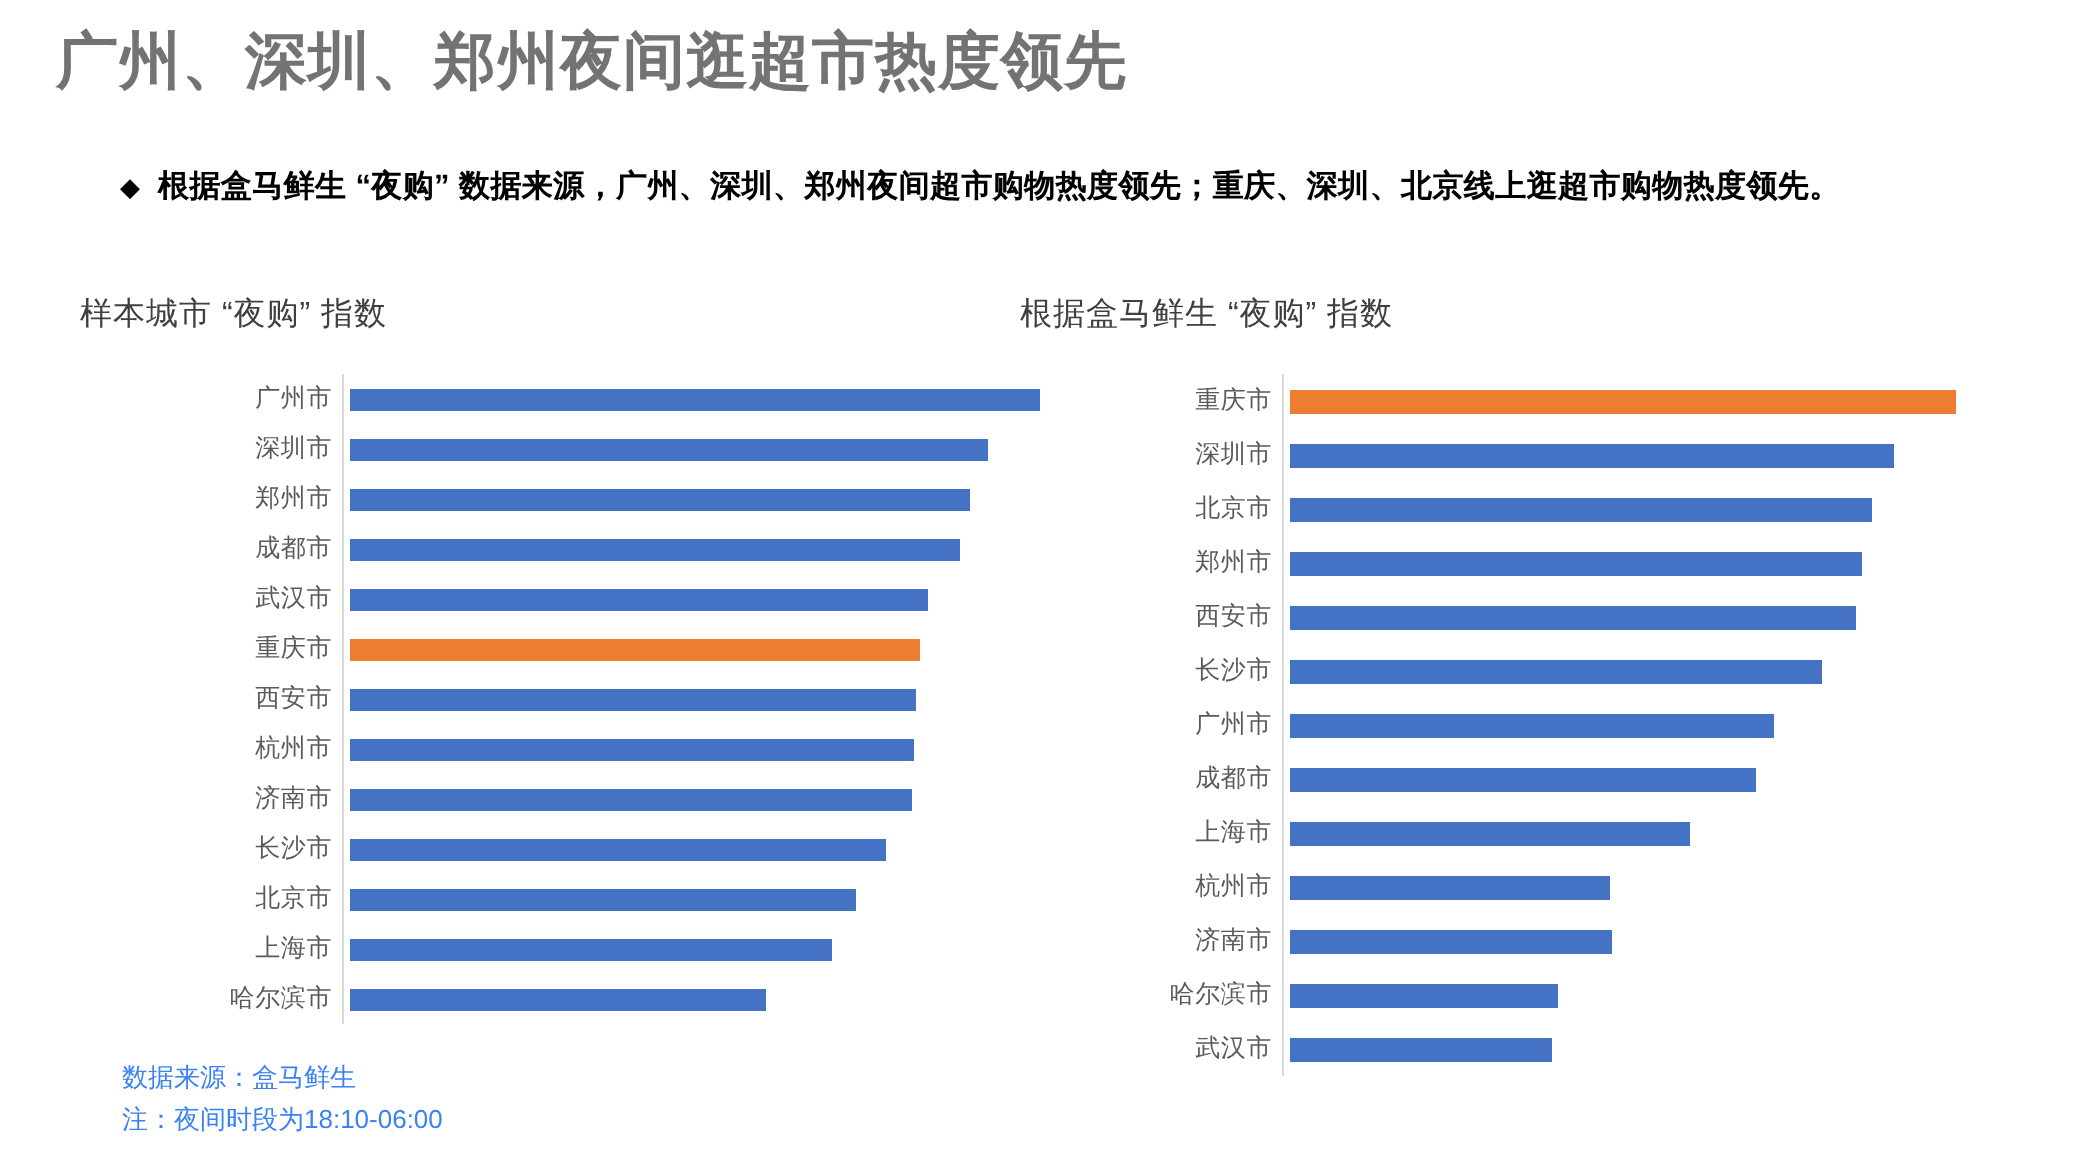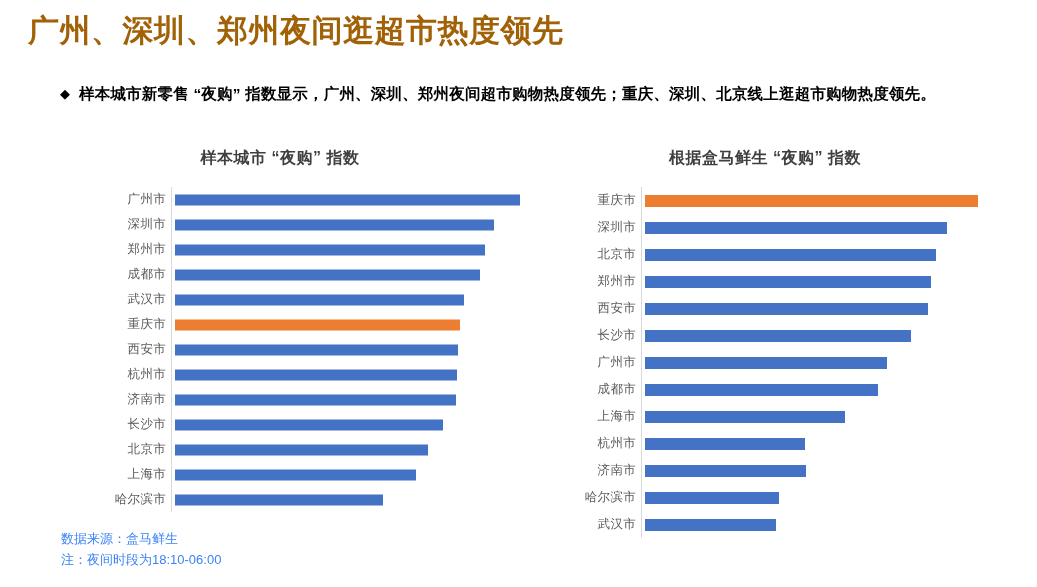--- a/index.html
+++ b/index.html
@@ -16,21 +16,21 @@
     position: relative;
   }
 
   
   #slide-title {
     position: absolute;
     left: 28px;
     top: 10px;
     font-size: 31px;
     font-weight: bold;
-    color: #a16207;
+    color: #737373;
     letter-spacing: 0.5px;
     line-height: 42px;
     white-space: nowrap;
   }
 
   
   #bullet-block {
     position: absolute;
     left: 60px;
     top: 80px;
@@ -53,23 +53,22 @@
     letter-spacing: 0.2px;
   }
 
   
   .chart {
     position: absolute;
     top: 145px;
   }
   .chart-title {
     font-size: 16px;
-    font-weight: bold;
+    font-weight: normal;
     color: #3F3F3F;
-    text-align: center;
     letter-spacing: 0.5px;
     height: 26px;
     line-height: 26px;
   }
   .plot {
     position: relative;
     margin-top: 16px;
   }
   .axis-line {
     position: absolute;
@@ -140,21 +139,21 @@
   }
   #footer div { white-space: nowrap; }
 </style>
 </head>
 <body>
 
 <div id="slide-title">广州、深圳、郑州夜间逛超市热度领先</div>
 
 <div id="bullet-block">
   <span id="bullet-marker">◆</span>
-  <span id="bullet-text">样本城市新零售 “夜购” 指数显示，广州、深圳、郑州夜间超市购物热度领先；重庆、深圳、北京线上逛超市购物热度领先。</span>
+  <span id="bullet-text">根据盒马鲜生 “夜购” 数据来源，广州、深圳、郑州夜间超市购物热度领先；重庆、深圳、北京线上逛超市购物热度领先。</span>
 </div>
 
 <div class="chart" id="chart-left">
   <div class="chart-title">样本城市 “夜购” 指数</div>
   <div class="plot">
     <div class="axis-line"></div>
     <div class="rows">
         <div class="bar-row">
           <div class="cat-label">广州市</div>
           <div class="bar-track">

